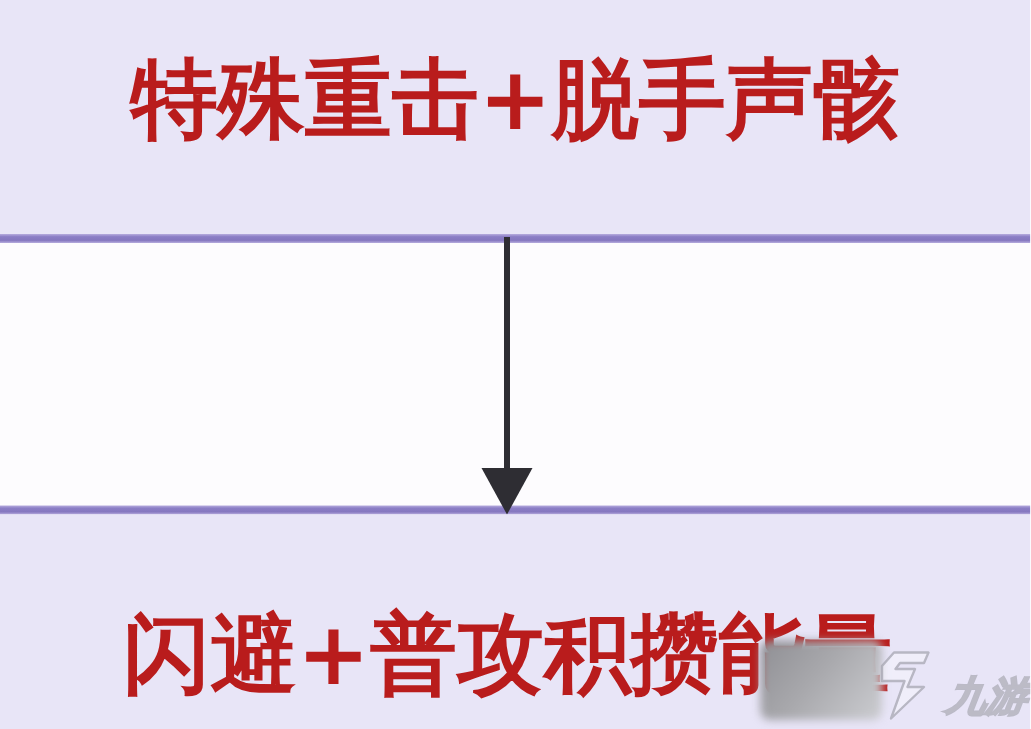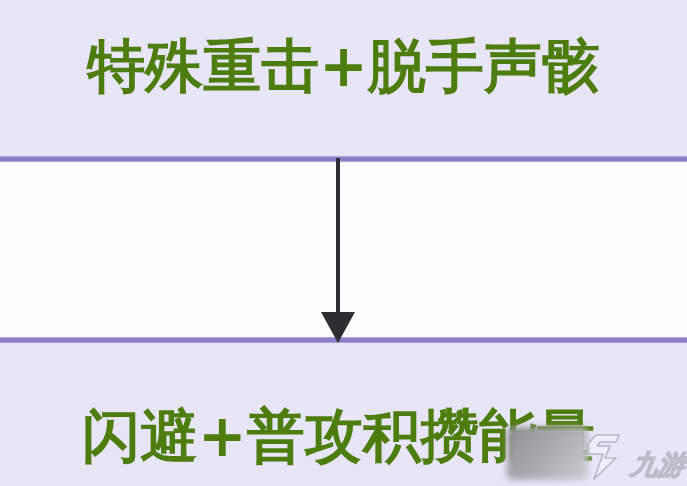--- a/index.html
+++ b/index.html
@@ -21,21 +21,21 @@
     align-items: center;
     justify-content: center;
   }
   .node-top .node-label {
     position: relative;
     top: -12px;
   }
   .node-label {
     font-size: 58px;
     font-weight: 600;
-    color: #4d7c0f;
+    color: #b91c1c;
     letter-spacing: 0px;
     white-space: nowrap;
     line-height: 1;
   }
   
   .divider {
     position: absolute;
     left: 0;
     width: 687px;
     height: 6px;

